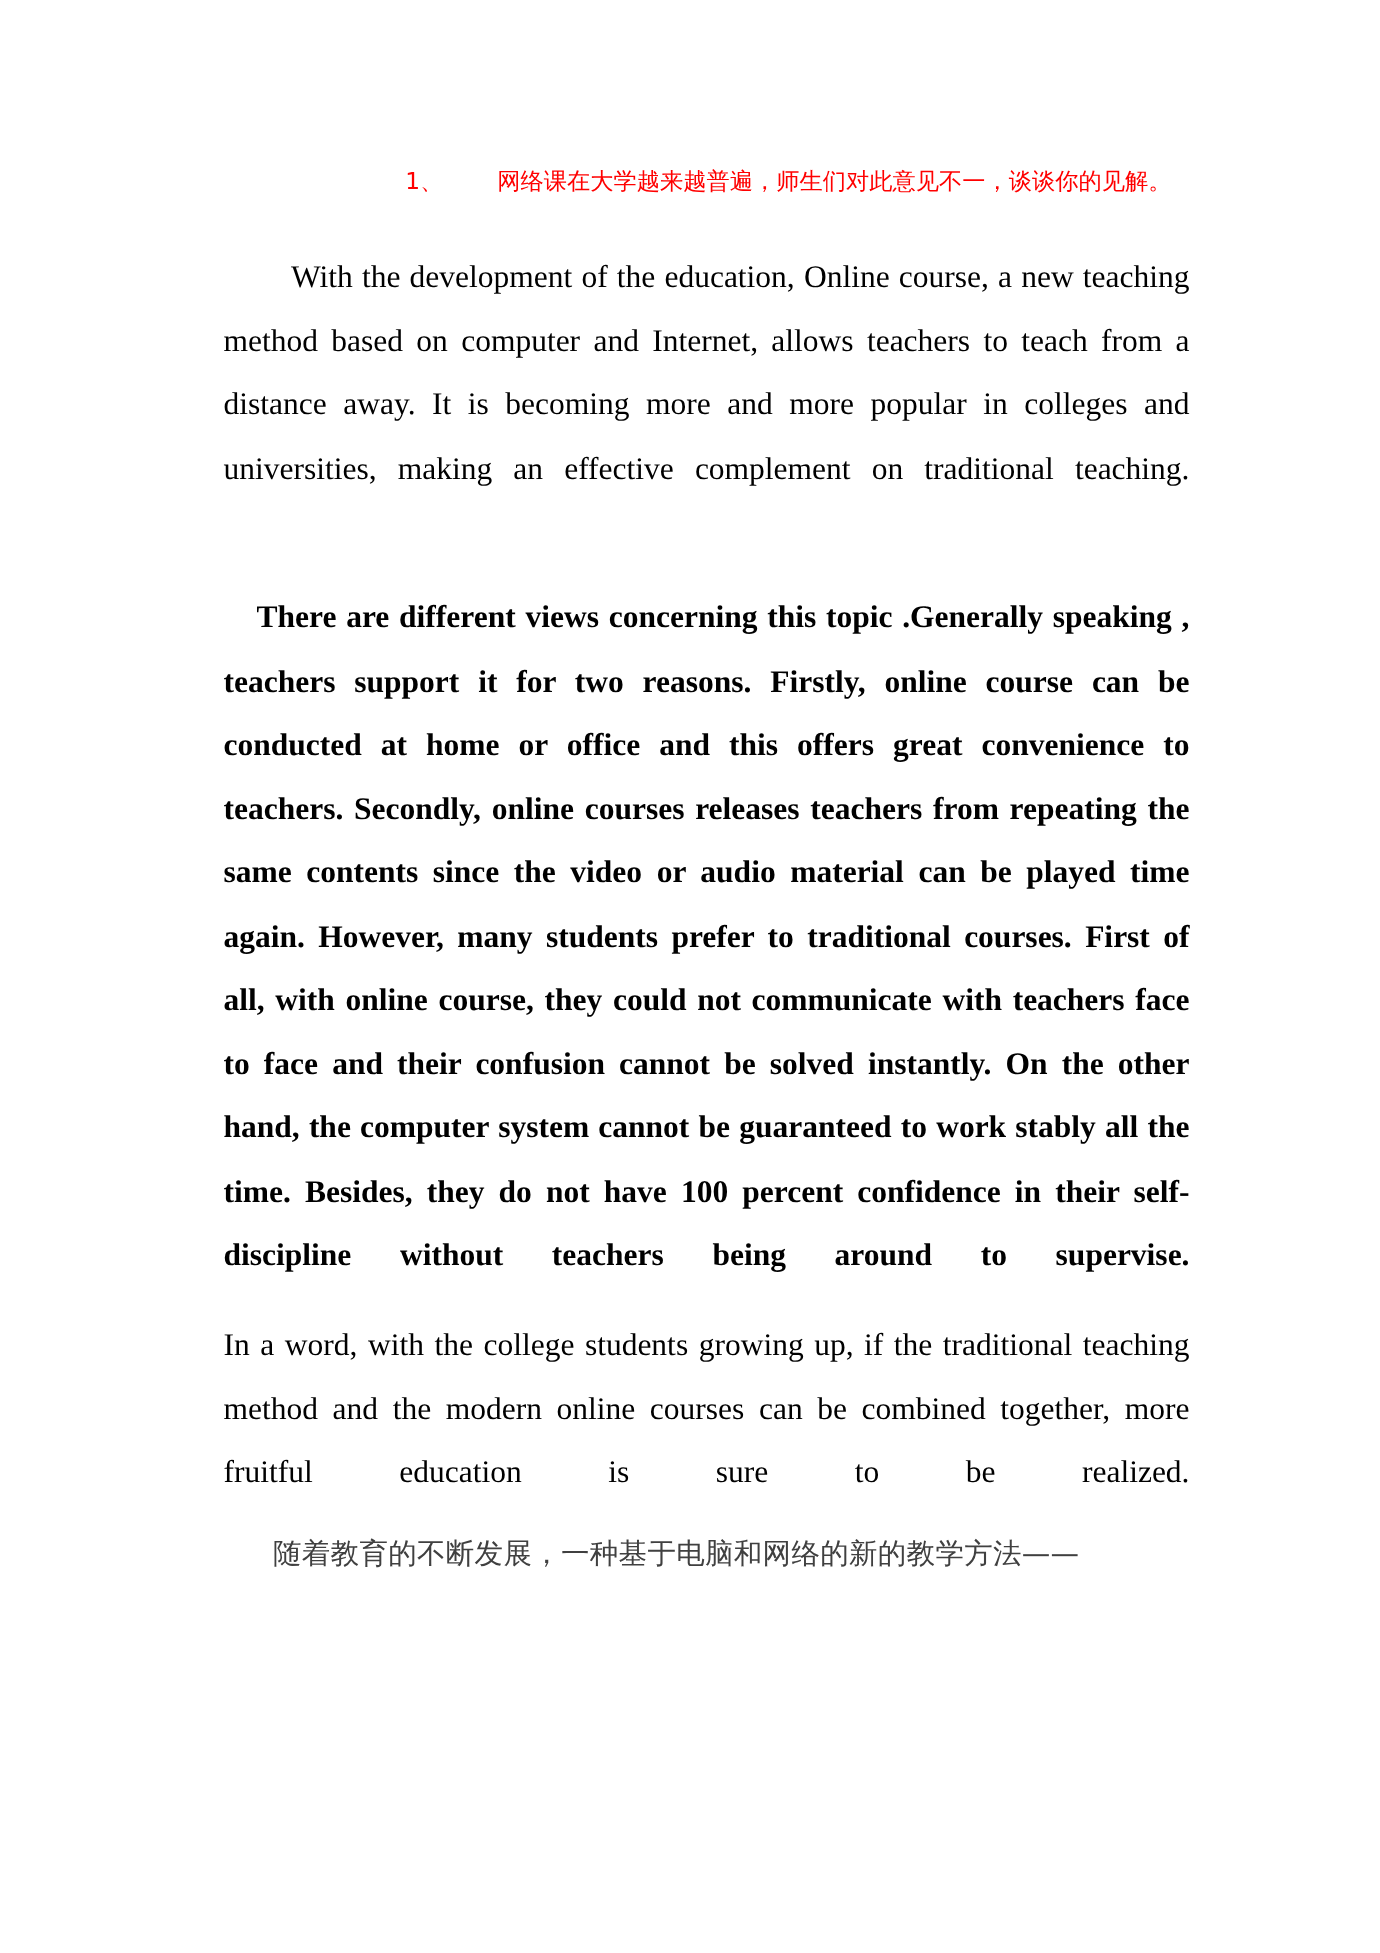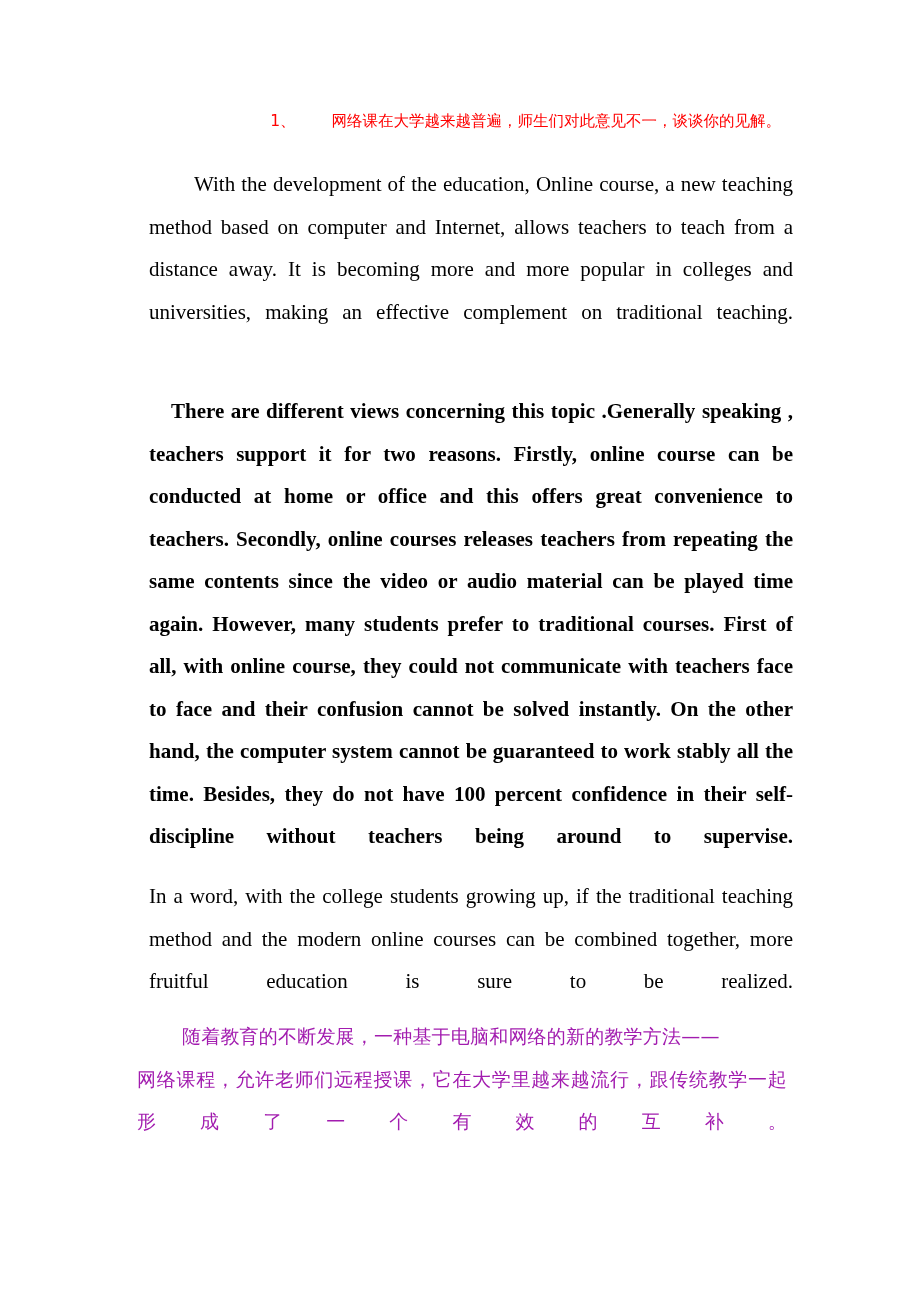--- a/index.html
+++ b/index.html
@@ -82,21 +82,21 @@
     width: 100%;
   }
 
   
   .para-zh {
     position: absolute;
     left: 0;
     top: 1015px;
     width: 650px;
     margin: 0;
-    color: #a21caf;
+    color: #404040;
     font-family: "DejaVu Sans", "Liberation Sans", sans-serif;
     font-size: 19px;
     line-height: 42.5px;
     text-align: justify;
     text-indent: 45px;
     letter-spacing: 0.2px;
   }
   .para-zh::after {
     content: "";
     display: inline-block;
@@ -118,17 +118,16 @@
     </div>
 
     <p class="para-en p1">With the development of the education, Online   course,   a new teaching  method   based on computer  and Internet, allows  teachers to teach from a distance  away. It is becoming more and more popular in colleges and universities, making   an effective complement on traditional teaching.</p>
 
     <p class="para-en p2">There are different views concerning this topic .Generally speaking  , teachers  support  it  for  two  reasons.  Firstly,  online  course  can  be conducted    at home or office and this offers great convenience to teachers. Secondly, online courses releases teachers from repeating the same contents since the video or audio material can be played time again. However, many students prefer to traditional courses. First of all, with online course, they could not communicate with teachers   face to face and their confusion cannot be solved instantly. On the other hand, the computer system cannot be guaranteed to work stably all the time. Besides, they do not have 100 percent confidence in their self-discipline without  teachers  being around to supervise.</p>
 
     <p class="para-en p3">In a word, with the college students growing up, if the traditional teaching method and the modern online courses can be combined together, more fruitful education is sure to be realized.</p>
 
     <div class="para-zh">
       <span class="zh-line1">随着教育的不断发展，一种基于电脑和网络的新的教学方法——</span>
-        <span class="zh-rest">网络课程，允许老师们远程授课，它在大学里越来越流行，跟传统教学一起形成了一个有效的互补。</span>
     </div>
 
   </div>
 </div>
 
 </body></html>

